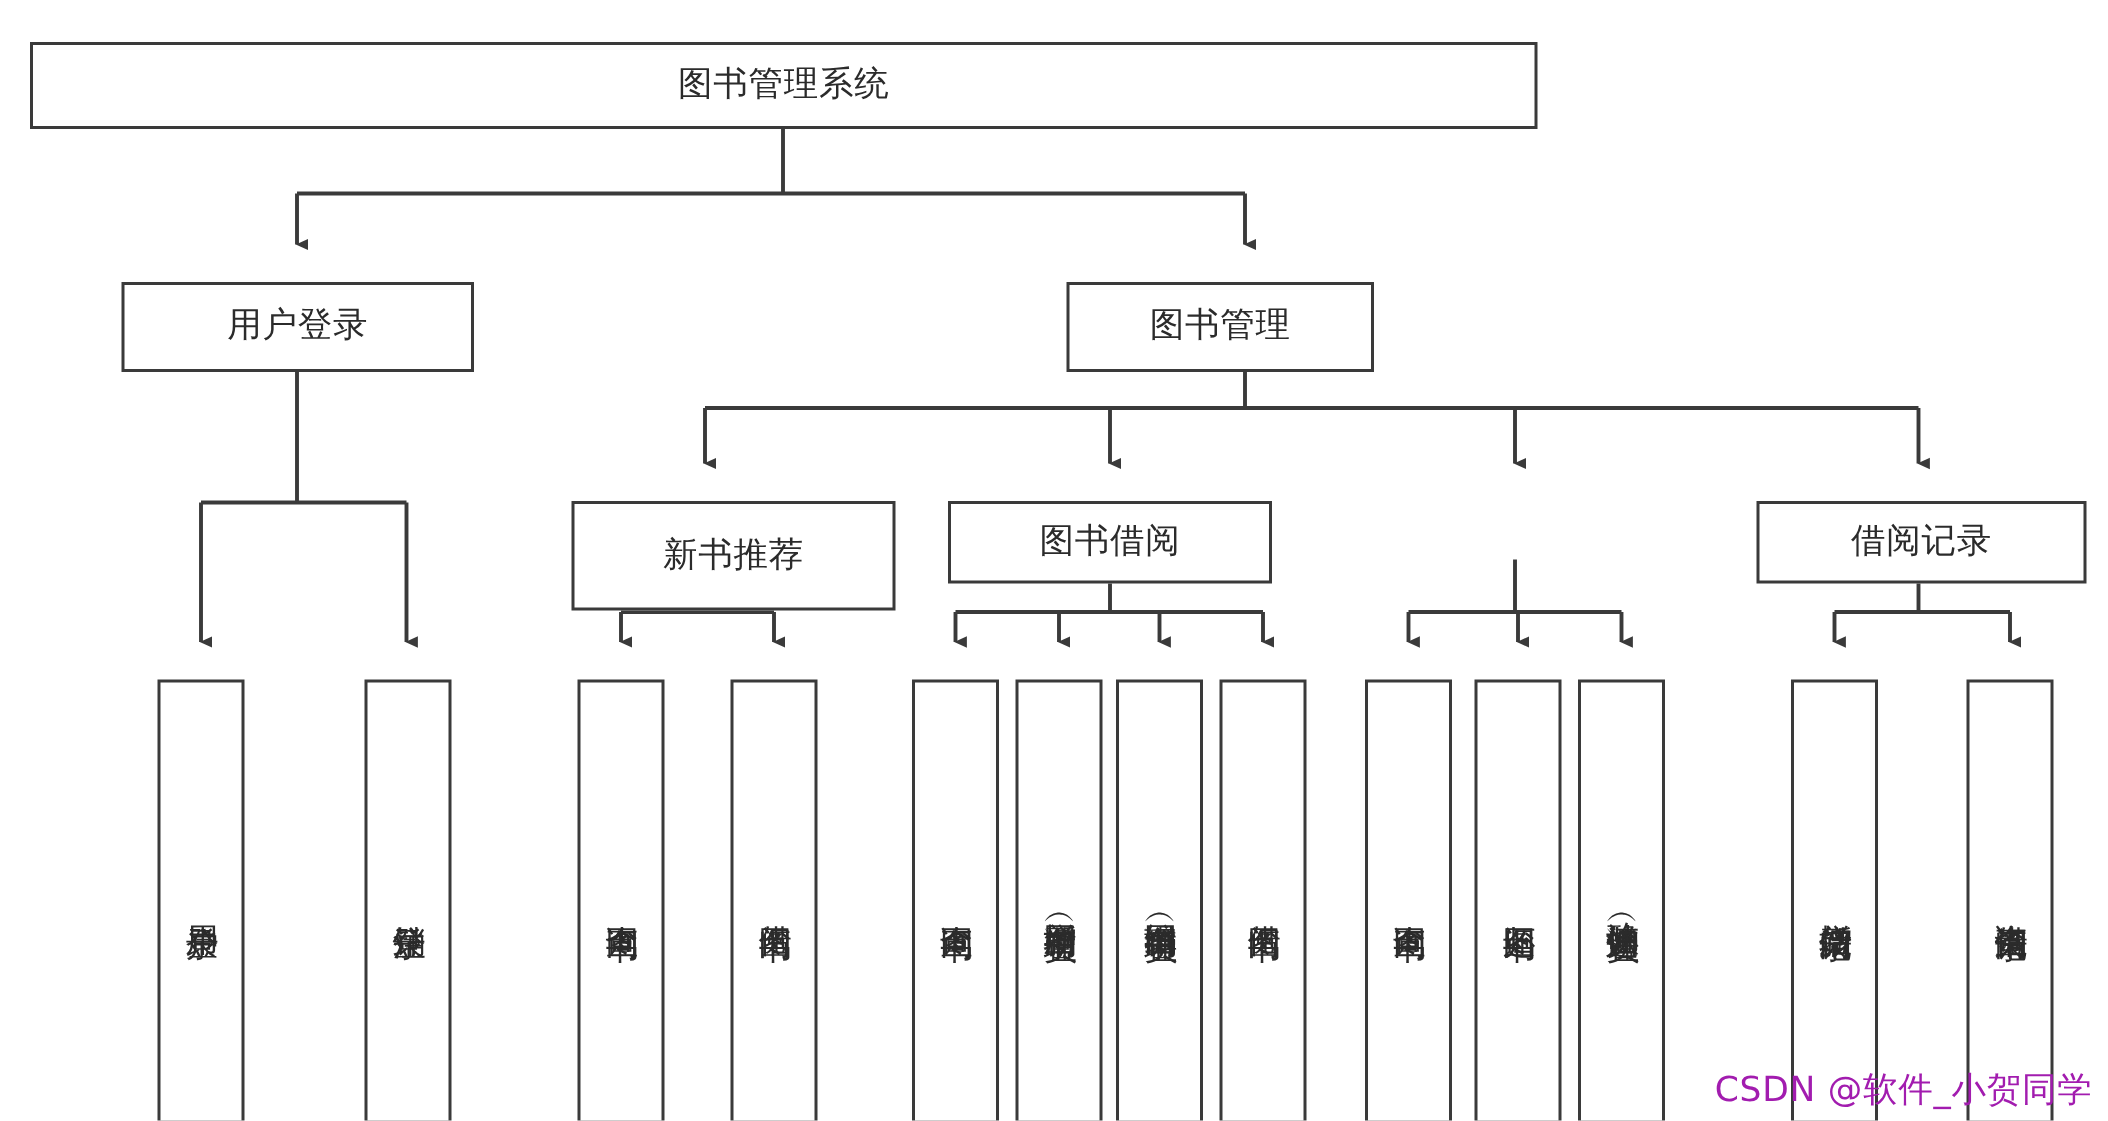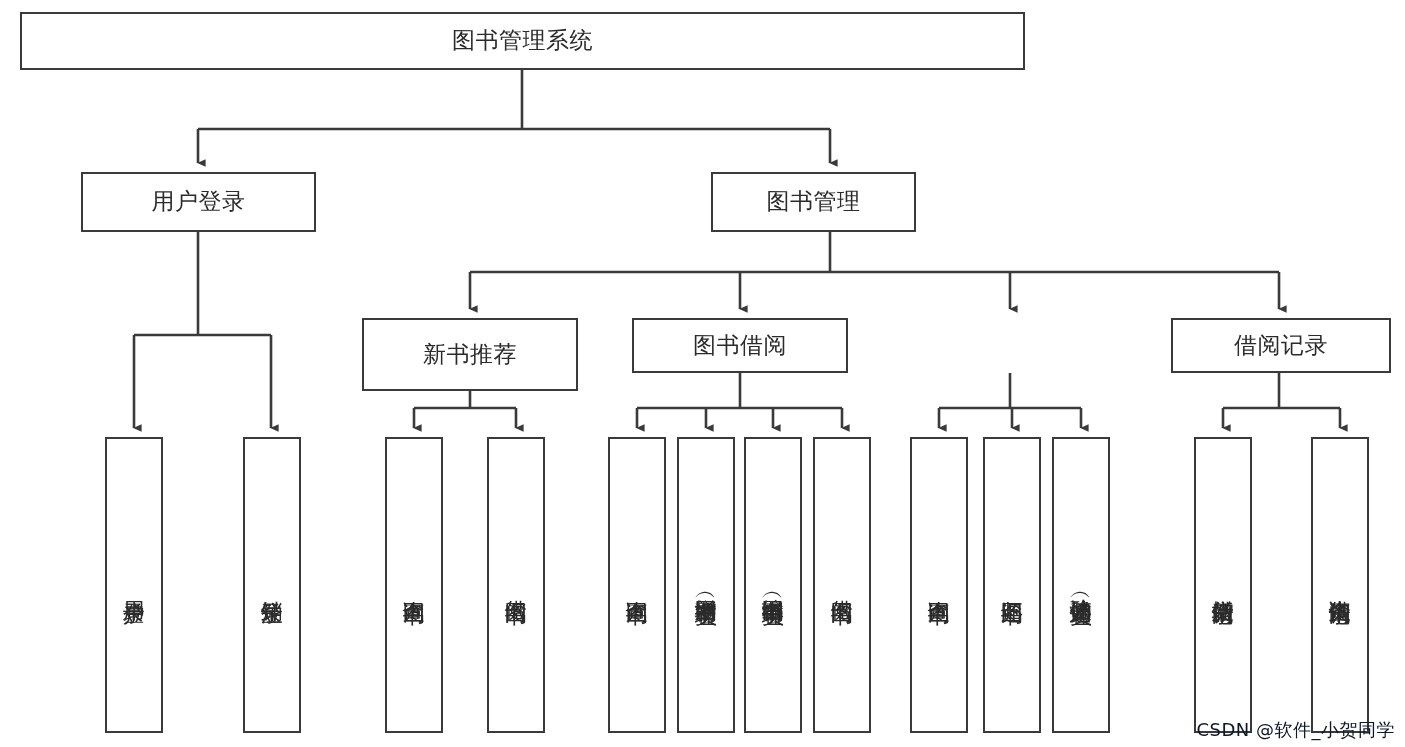--- a/index.html
+++ b/index.html
@@ -29,20 +29,21 @@
   }
   .node-box {
     position: absolute;
     box-sizing: border-box;
     background: #ffffff;
     border: 2px solid #3a3a3a;
     display: flex;
     align-items: center;
     justify-content: center;
     overflow: hidden;
+    margin-top: 16px;
   }
   .node-label-h {
     font-size: 23px;
     color: #2b2b2b;
     line-height: 1.1;
     white-space: nowrap;
     letter-spacing: 0.5px;
   }
   .node-label-v {
     font-size: 22px;
@@ -50,22 +51,22 @@
     writing-mode: vertical-rl;
     text-orientation: upright;
     line-height: 1.26;
     letter-spacing: 1px;
     white-space: nowrap;
   }
   .watermark {
     position: absolute;
     right: 10px;
     bottom: 5px;
-    font-size: 18px;
-    color: #0f172a;
+    font-size: 23px;
+    color: #a21caf;
     white-space: nowrap;
     letter-spacing: 0.5px;
     pointer-events: none;
     margin-left: 24px;
   }
 </style>
 </head>
 <body>
 
 <div id="diagram-root">
@@ -125,21 +126,21 @@
     <span class="node-label-h">图书管理系统</span>
   </div>
 
   <div class="node-box" style="left:81px; top:172px; width:235px; height:60px;">
     <span class="node-label-h">用户登录</span>
   </div>
   <div class="node-box" style="left:711px; top:172px; width:205px; height:60px;">
     <span class="node-label-h">图书管理</span>
   </div>
 
-  <div class="node-box" style="left:362px; top:318px; width:216px; height:73px;">
+  <div class="node-box" style="left:381px; top:318px; width:216px; height:73px;">
     <span class="node-label-h">新书推荐</span>
   </div>
   <div class="node-box" style="left:632px; top:318px; width:216px; height:55px;text-align:center;">
     <span class="node-label-h">图书借阅</span>
   </div>
   <div class="node-box" style="left:1171px; top:318px; width:220px; height:55px;">
     <span class="node-label-h">借阅记录</span>
   </div>
 
   <div class="node-box" style="left:105px; top:437px; width:58px; height:296px;">

